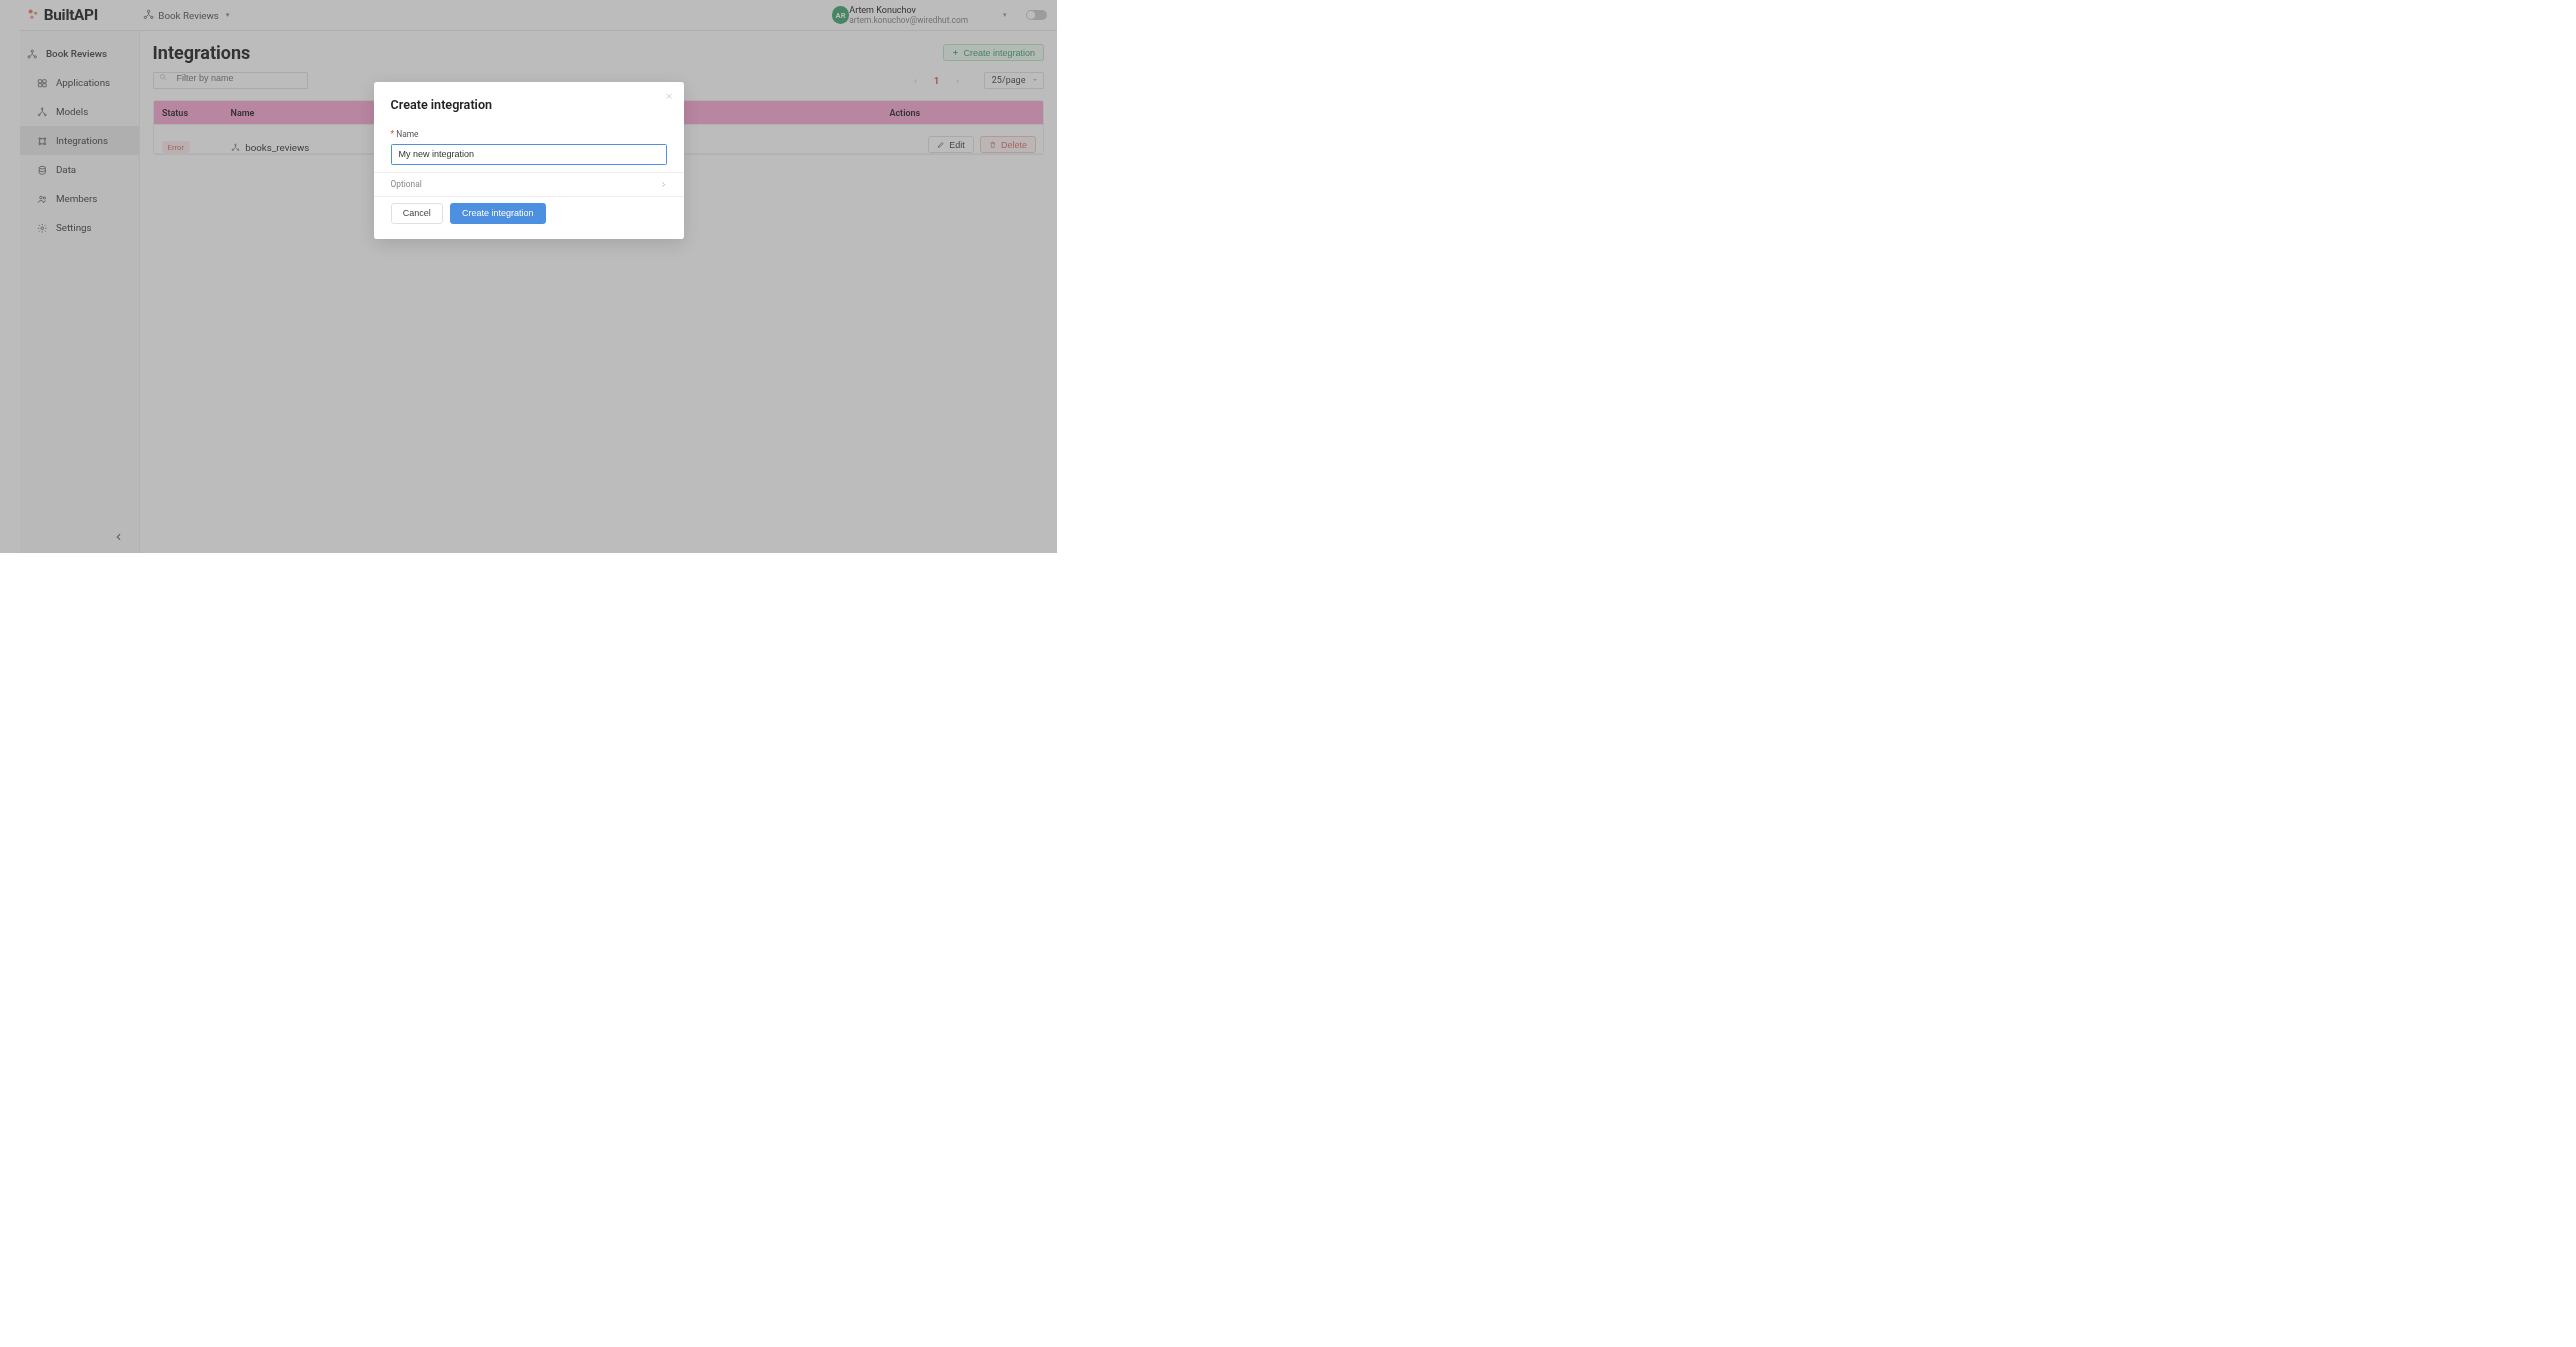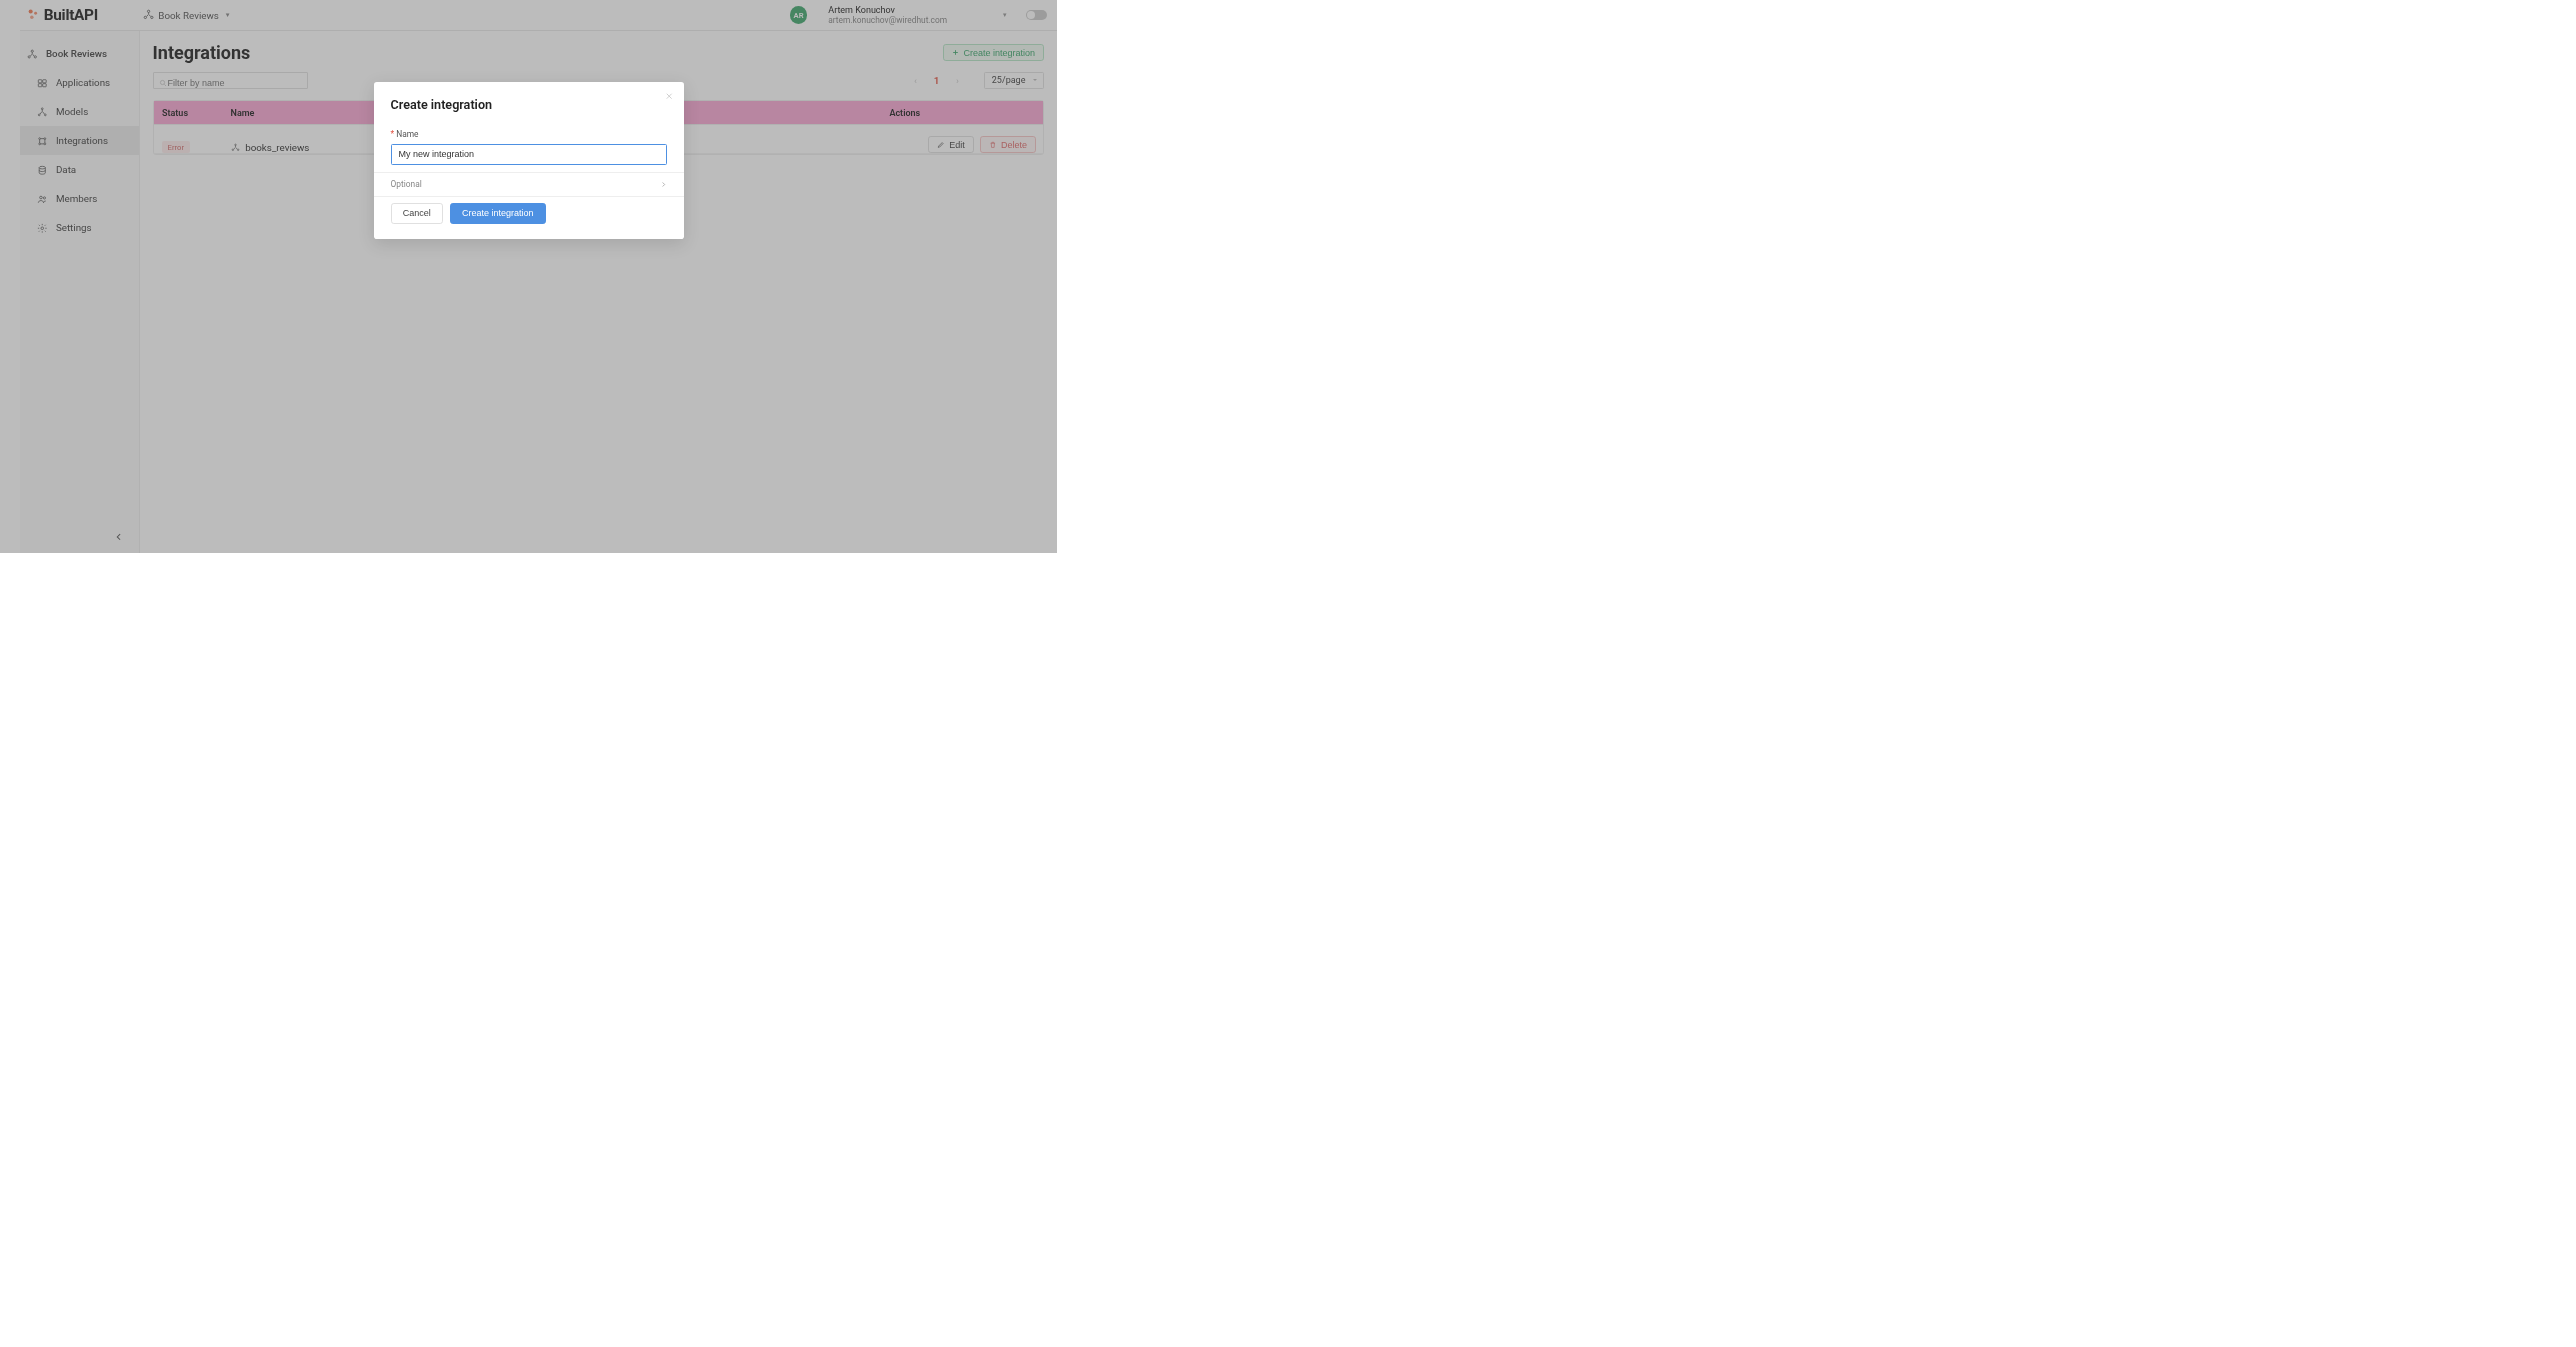--- a/index.html
+++ b/index.html
@@ -54,21 +54,21 @@
       color: #555;
       font-size: 9.8px;
       cursor: pointer;
     }
     .spacer {
       flex: 1;
     }
     .user-block {
       display: flex;
       align-items: center;
-      gap: 21px;
+      gap: 0;
       cursor: pointer;
     }
     .avatar {
       width: 17.5px;
       height: 17.5px;
       border-radius: 50%;
       background: #41a96f;
       color: #fff;
       display: flex;
       align-items: center;
@@ -199,22 +199,22 @@
       width: 7px;
       height: 7px;
     }
     .filter-row {
       display: flex;
       align-items: center;
       margin-top: 8.4px;
     }
     .search-box {
       display: flex;
-      align-items: flex-end;
-      gap: 0;
+      align-items: flex-start;
+      gap: 9px;
       width: 155px;
       height: 17px;
       border: 0.7px solid #e0e0e0;
       border-radius: 1px;
       background: #fff;
       padding: 0 5.6px;
       color: #bbb;
     }
     .search-box input {
       border: none;

